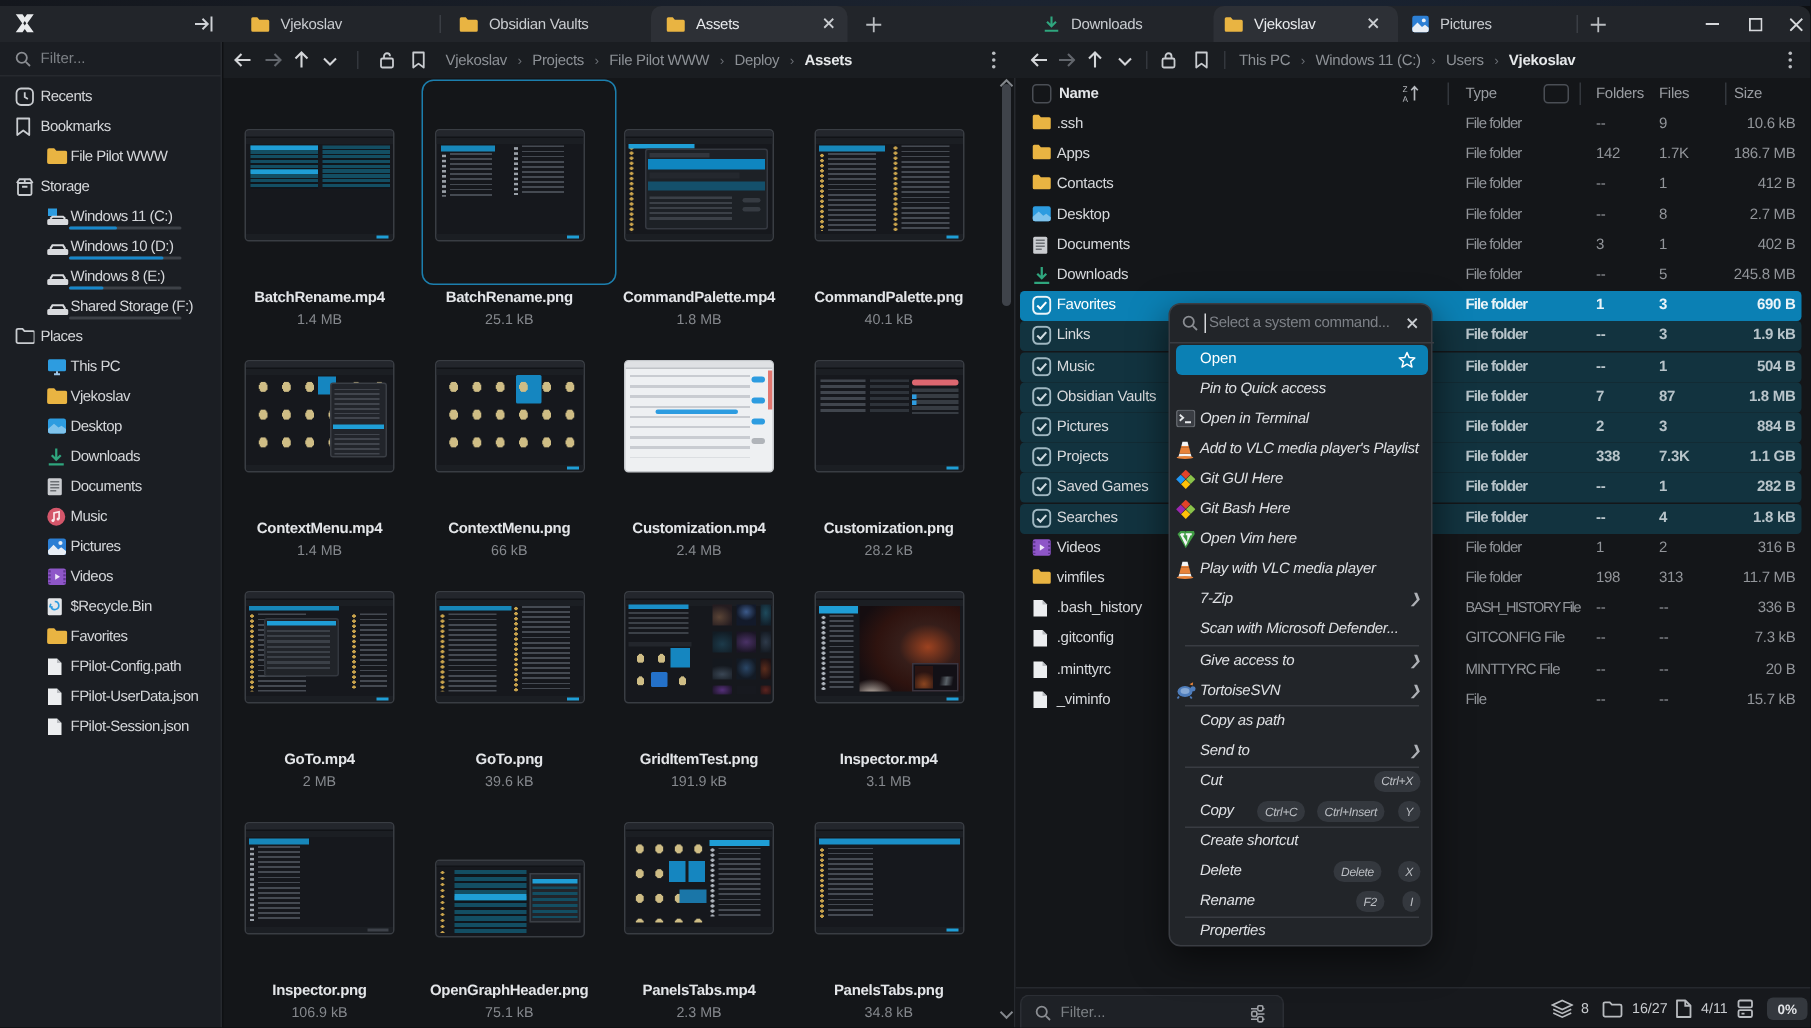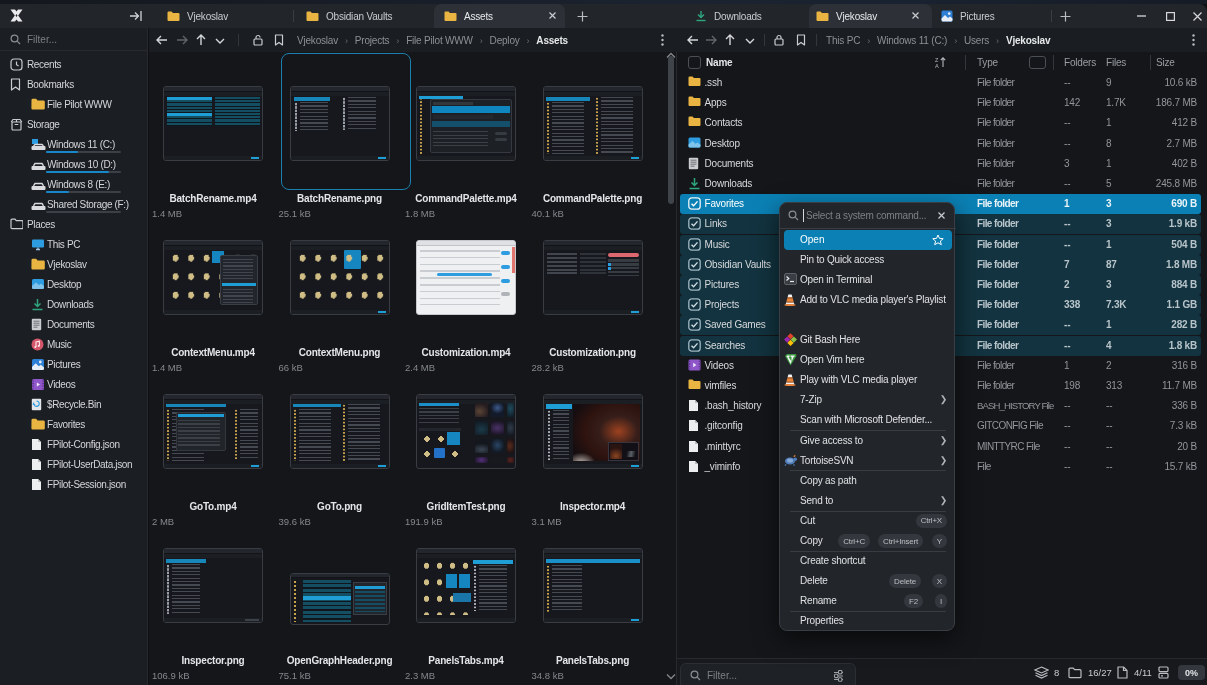--- a/index.html
+++ b/index.html
@@ -36,21 +36,21 @@
 .schev { position:absolute; right:7px; color:#9da0a5; }
 .dbar { position:absolute; left:46px; width:75px; height:2px; background:#3d4147; border-radius:1px; }
 .dbar i { position:absolute; left:0; top:0; height:2px; background:#1887c9; border-radius:1px; display:block; }
 
 
 #midpane { left:149px; top:28px; width:527px; height:657px; background:#141619; }
 #midtoolbar { left:149px; width:527px; }
 .thumbwrap { position:absolute; left:0; width:122px; display:flex; justify-content:center; }
 .thumb { position:relative; width:100px; height:75px; background:#16181d; border:1px solid #393d43; border-radius:3px; overflow:hidden; }
 .cname { position:absolute; text-align:center; width:138px; font-size:10px; letter-spacing:-0.2px; color:#e3e5e8; font-weight:bold; }
-.csize { position:absolute; text-align:left; width:122px; font-size:9.5px; color:#85888d; }
+.csize { position:absolute; text-align:center; width:122px; font-size:9.5px; color:#85888d; }
 .selcell { position:absolute; border:1px solid #1c7fae; border-radius:8px; }
 
 
 .mwhead { position:absolute; left:0; top:0; width:100%; height:5px; background:#23262c; border-bottom:1px solid #111317; }
 .mwbar { position:absolute; left:0; top:5px; width:100%; height:4px; background:#1b1e23; }
 
 
 #rightpane { left:676px; top:28px; width:531px; height:657px; background:#141619; border-left:1px solid #26292e; }
 #rtoolbar { left:676px; width:531px; }
 .row { position:absolute; left:3px; width:521px; height:20px; font-size:10px; letter-spacing:-0.2px; color:#d7d9dc; border-radius:3px; }
@@ -65,21 +65,21 @@
 .row-chk { background:#12333f; }
 .row-chk .rtype,.row-chk .rfold,.row-chk .rfile,.row-chk .rsize { color:#b8c4ca; font-weight:bold; }
 
 
 #statusbar { left:677px; top:658px; width:530px; height:27px; background:#17191d; border-top:1px solid #26292e; }
 #sfilterbox { position:absolute; left:3px; top:4px; width:176px; height:23px; background:#1e2126; border:1px solid #2b2e34; border-bottom:none; border-radius:6px 6px 0 0; display:flex; align-items:center; color:#7c8085; font-size:10px; }
 .stat { position:absolute; top:0; height:27px; display:flex; align-items:center; font-size:9.5px; color:#c9ccd0; }
 
 
 #ctxmenu { left:779px; top:202px; width:176px; height:429px; background:#222529; border:1px solid #3a3d43; border-radius:8px; box-shadow:0 8px 24px rgba(0,0,0,0.55); z-index:50; }
-.mitem { position:absolute; left:0; width:176px; height:20px; font-size:10px; letter-spacing:-0.2px; color:#dfe1e4; }
+.mitem { position:absolute; left:0; width:176px; height:20px; font-size:10px; letter-spacing:-0.2px; color:#dfe1e4;font-style:italic; }
 .mitem .mlbl { position:absolute; left:20px; top:4px; }
 .mitem .micon { position:absolute; left:4px; top:3px; width:13px; height:13px; }
 .mitem .marr { position:absolute; right:9px; top:4px; color:#aeb1b6; font-size:9px; }
 .mdiv { position:absolute; left:10px; width:156px; height:1px; background:#393c42; }
 .mopen { position:absolute; left:4px; width:168px; height:20px; background:#0b80b4; border-radius:4px; color:#fff; }
 .pill { position:absolute; top:3px; height:14px; background:#34383e; border-radius:7px; color:#bcbfc4; font-size:8px; display:flex; align-items:center; justify-content:center; padding:0 5px; letter-spacing:-0.2px; }
 svg { display:block; }
 .fcol { position:absolute; }
 .fcol i { position:absolute; display:block; }
 .yd { left:0; top:0; bottom:0; width:4px; background-image:radial-gradient(1.9px 1.6px at 2px 1.7px,#c9a34c 65%,transparent 66%); background-size:4px 3.4px; }
@@ -374,21 +374,21 @@
       </span>
       <span class="slbl">Favorites</span>
     </div>
   <div class="sitem ind" style="top:406px">
       <span class="sic">
         <svg width="11" height="13" viewBox="0 0 11 13">
           <path d="M1 1 h6 l3 3 v8 h-9 Z" fill="#eceef0"></path>
           <path d="M7 1 v3 h3" fill="#b9bcc0"></path>
         </svg>
       </span>
-      <span class="slbl">FPilot-Config.json</span>
+      <span class="slbl">FPilot-Config.path</span>
     </div>
   <div class="sitem ind" style="top:426px">
       <span class="sic">
         <svg width="11" height="13" viewBox="0 0 11 13">
           <path d="M1 1 h6 l3 3 v8 h-9 Z" fill="#eceef0"></path>
           <path d="M7 1 v3 h3" fill="#b9bcc0"></path>
         </svg>
       </span>
       <span class="slbl">FPilot-UserData.json</span>
     </div>
@@ -1110,20 +1110,33 @@
           <path d="M4.3 1.5 h3.4 l0.7 2.8 h-4.8 Z" fill="#f4f5f6"></path>
           <path d="M3.2 5.5 h5.6 l0.7 2.8 H2.5 Z" fill="#e8833a"></path>
           <path d="M2.2 9.5 h7.6 l0.6 2 H1.6 Z" fill="#f4f5f6"></path>
           <path d="M3.6 4.3 h4.8 l0.4 1.2 H3.2 Z" fill="#e8833a"></path>
           <path d="M2.5 8.3 h7 l0.3 1.2 H2.2 Z" fill="#e8833a"></path>
           <ellipse cx="6" cy="12" rx="5.6" ry="1" fill="#e8833a"></ellipse>
         </svg>
       </span>
       <span class="mlbl">Add to VLC media player's Playlist</span>
     </div>
+  <div class="mitem" style="top:106.9px">
+      <span class="micon">
+        <svg width="13" height="13" viewBox="0 0 13 13">
+          <g transform="rotate(45 6.5 6.5)">
+            <rect x="2" y="2" width="4.4" height="4.4" fill="#e24329"></rect>
+            <rect x="6.7" y="2" width="4.4" height="4.4" fill="#8bc34a"></rect>
+            <rect x="2" y="6.7" width="4.4" height="4.4" fill="#2196f3"></rect>
+            <rect x="6.7" y="6.7" width="4.4" height="4.4" fill="#ffc107"></rect>
+          </g>
+        </svg>
+      </span>
+      <span class="mlbl">Git GUI Here</span>
+    </div>
   <div class="mitem" style="top:127px">
       <span class="micon">
         <svg width="13" height="13" viewBox="0 0 13 13">
           <g transform="rotate(45 6.5 6.5)">
             <rect x="2" y="2" width="4.4" height="4.4" fill="#e24329"></rect>
             <rect x="6.7" y="2" width="4.4" height="4.4" fill="#8bc34a"></rect>
             <rect x="2" y="6.7" width="4.4" height="4.4" fill="#9c27b0"></rect>
             <rect x="6.7" y="6.7" width="4.4" height="4.4" fill="#ffc107"></rect>
           </g>
         </svg>

